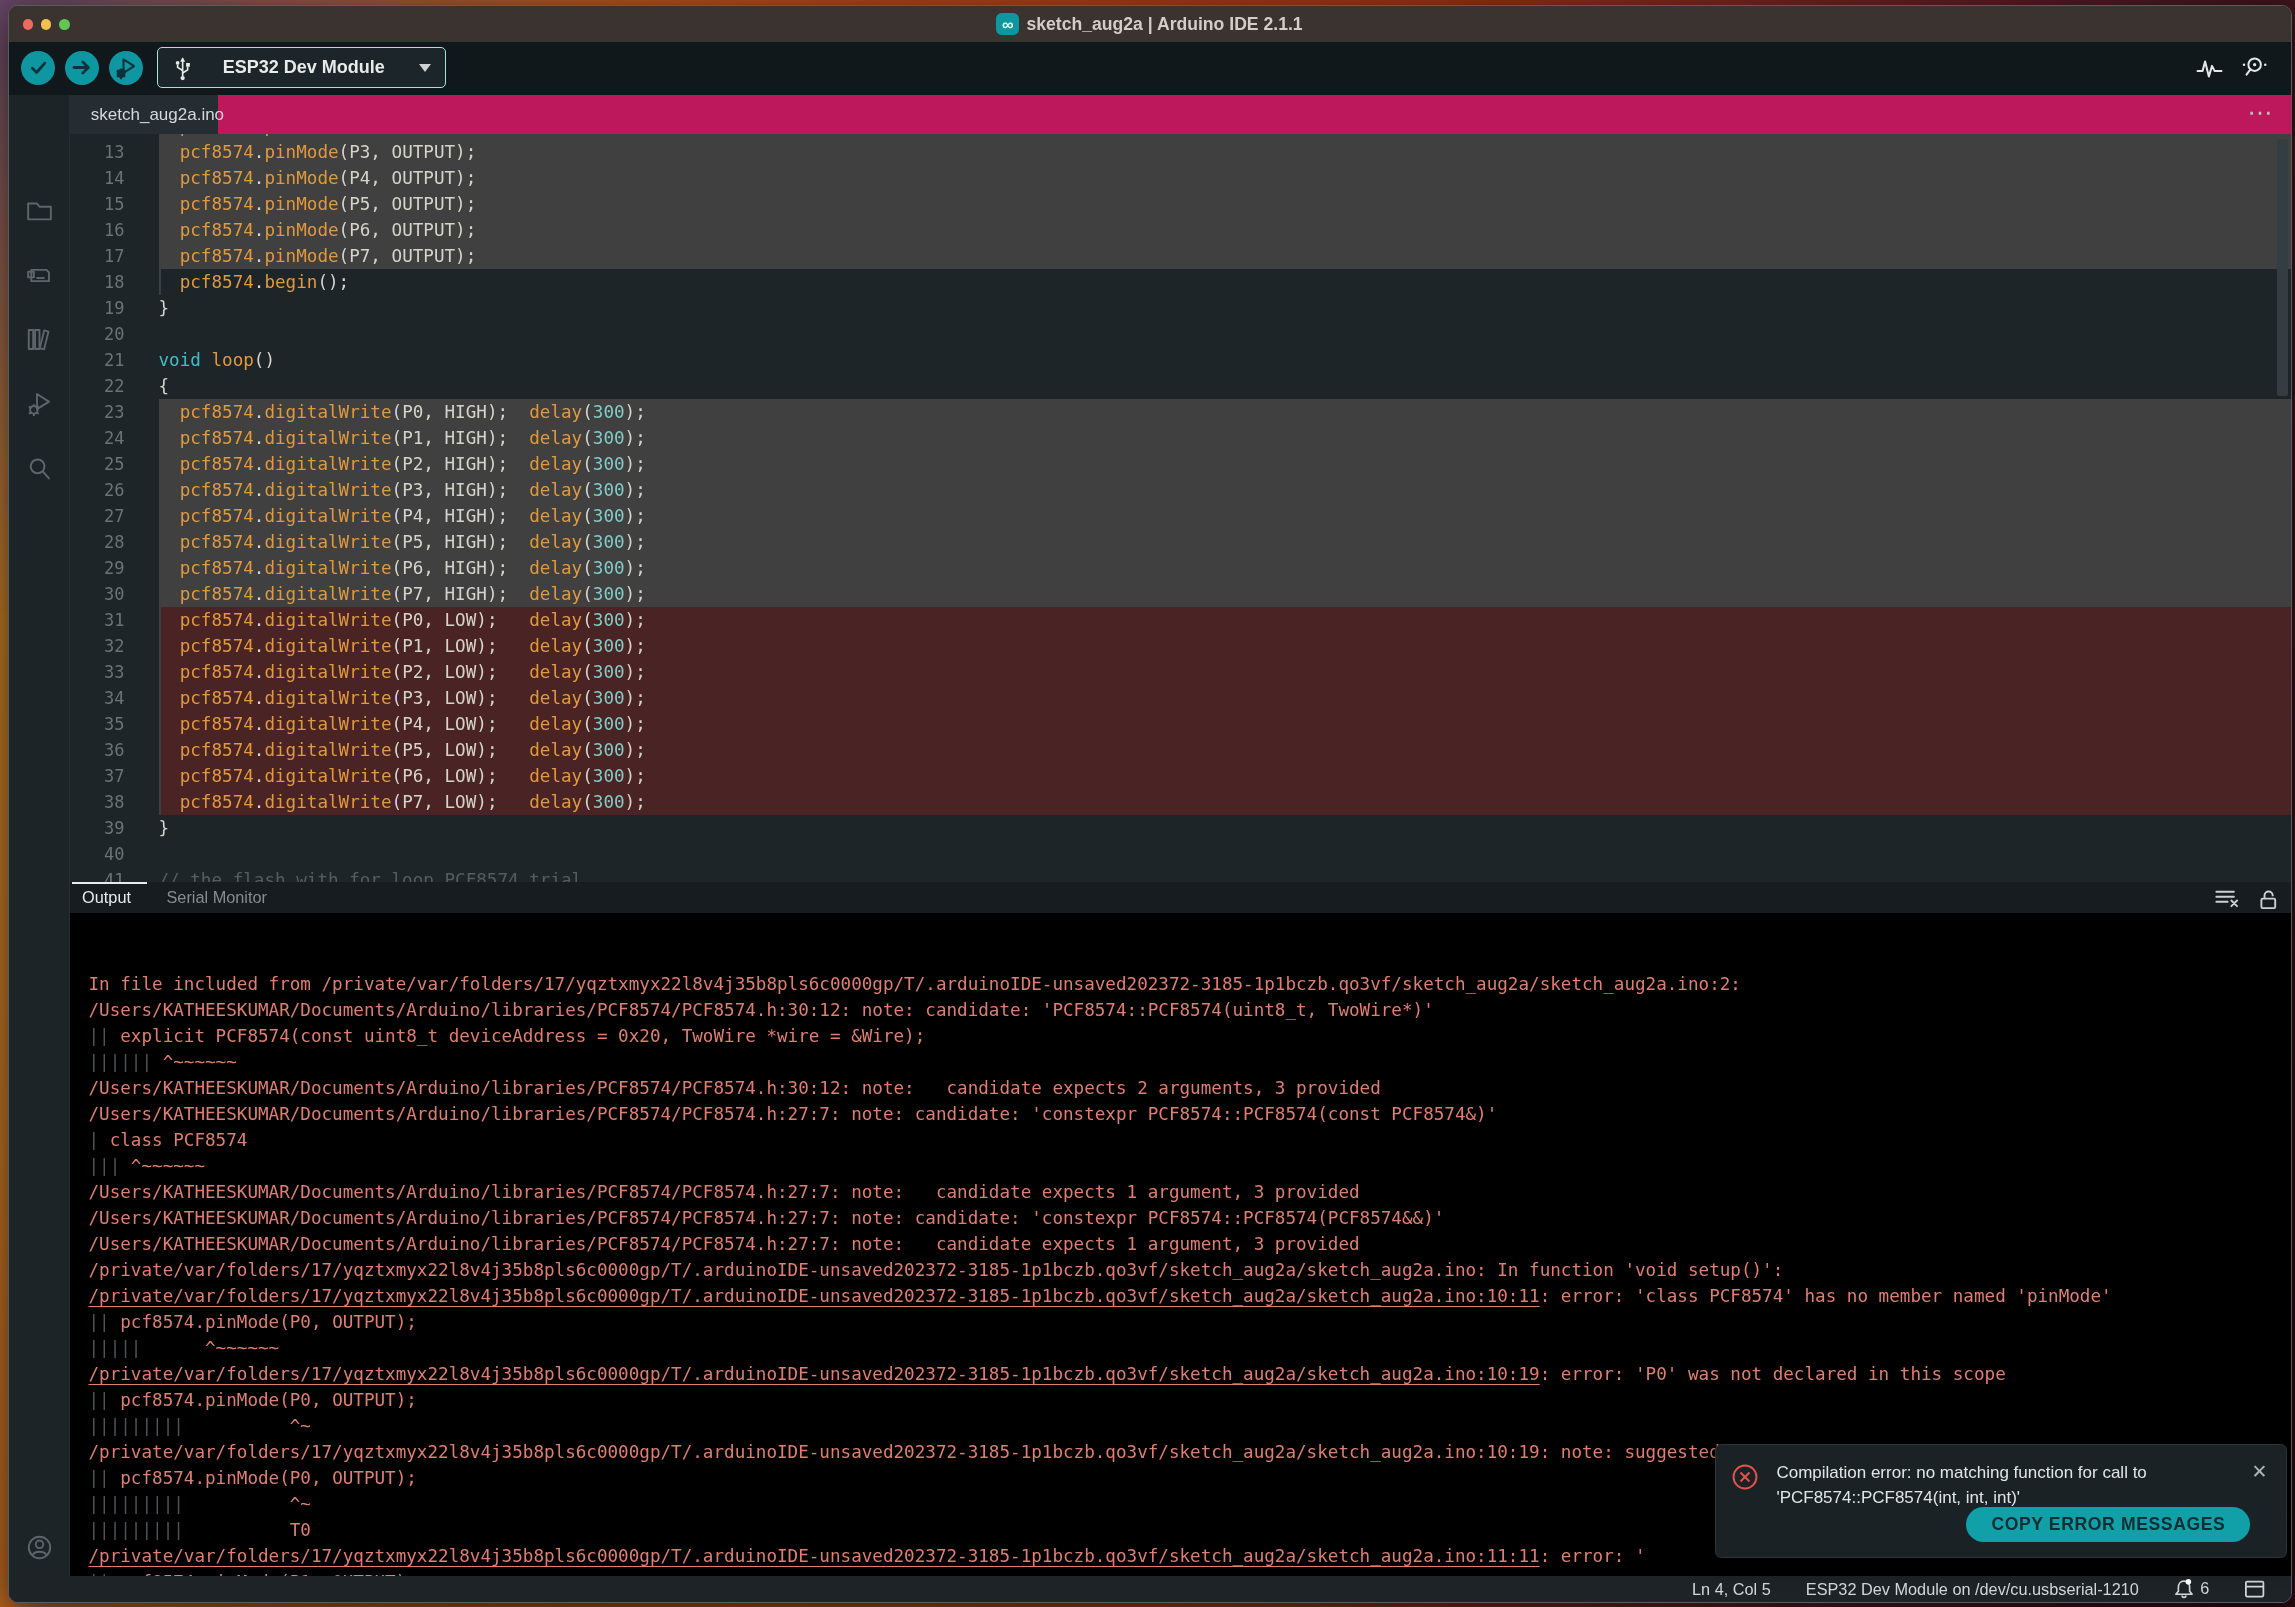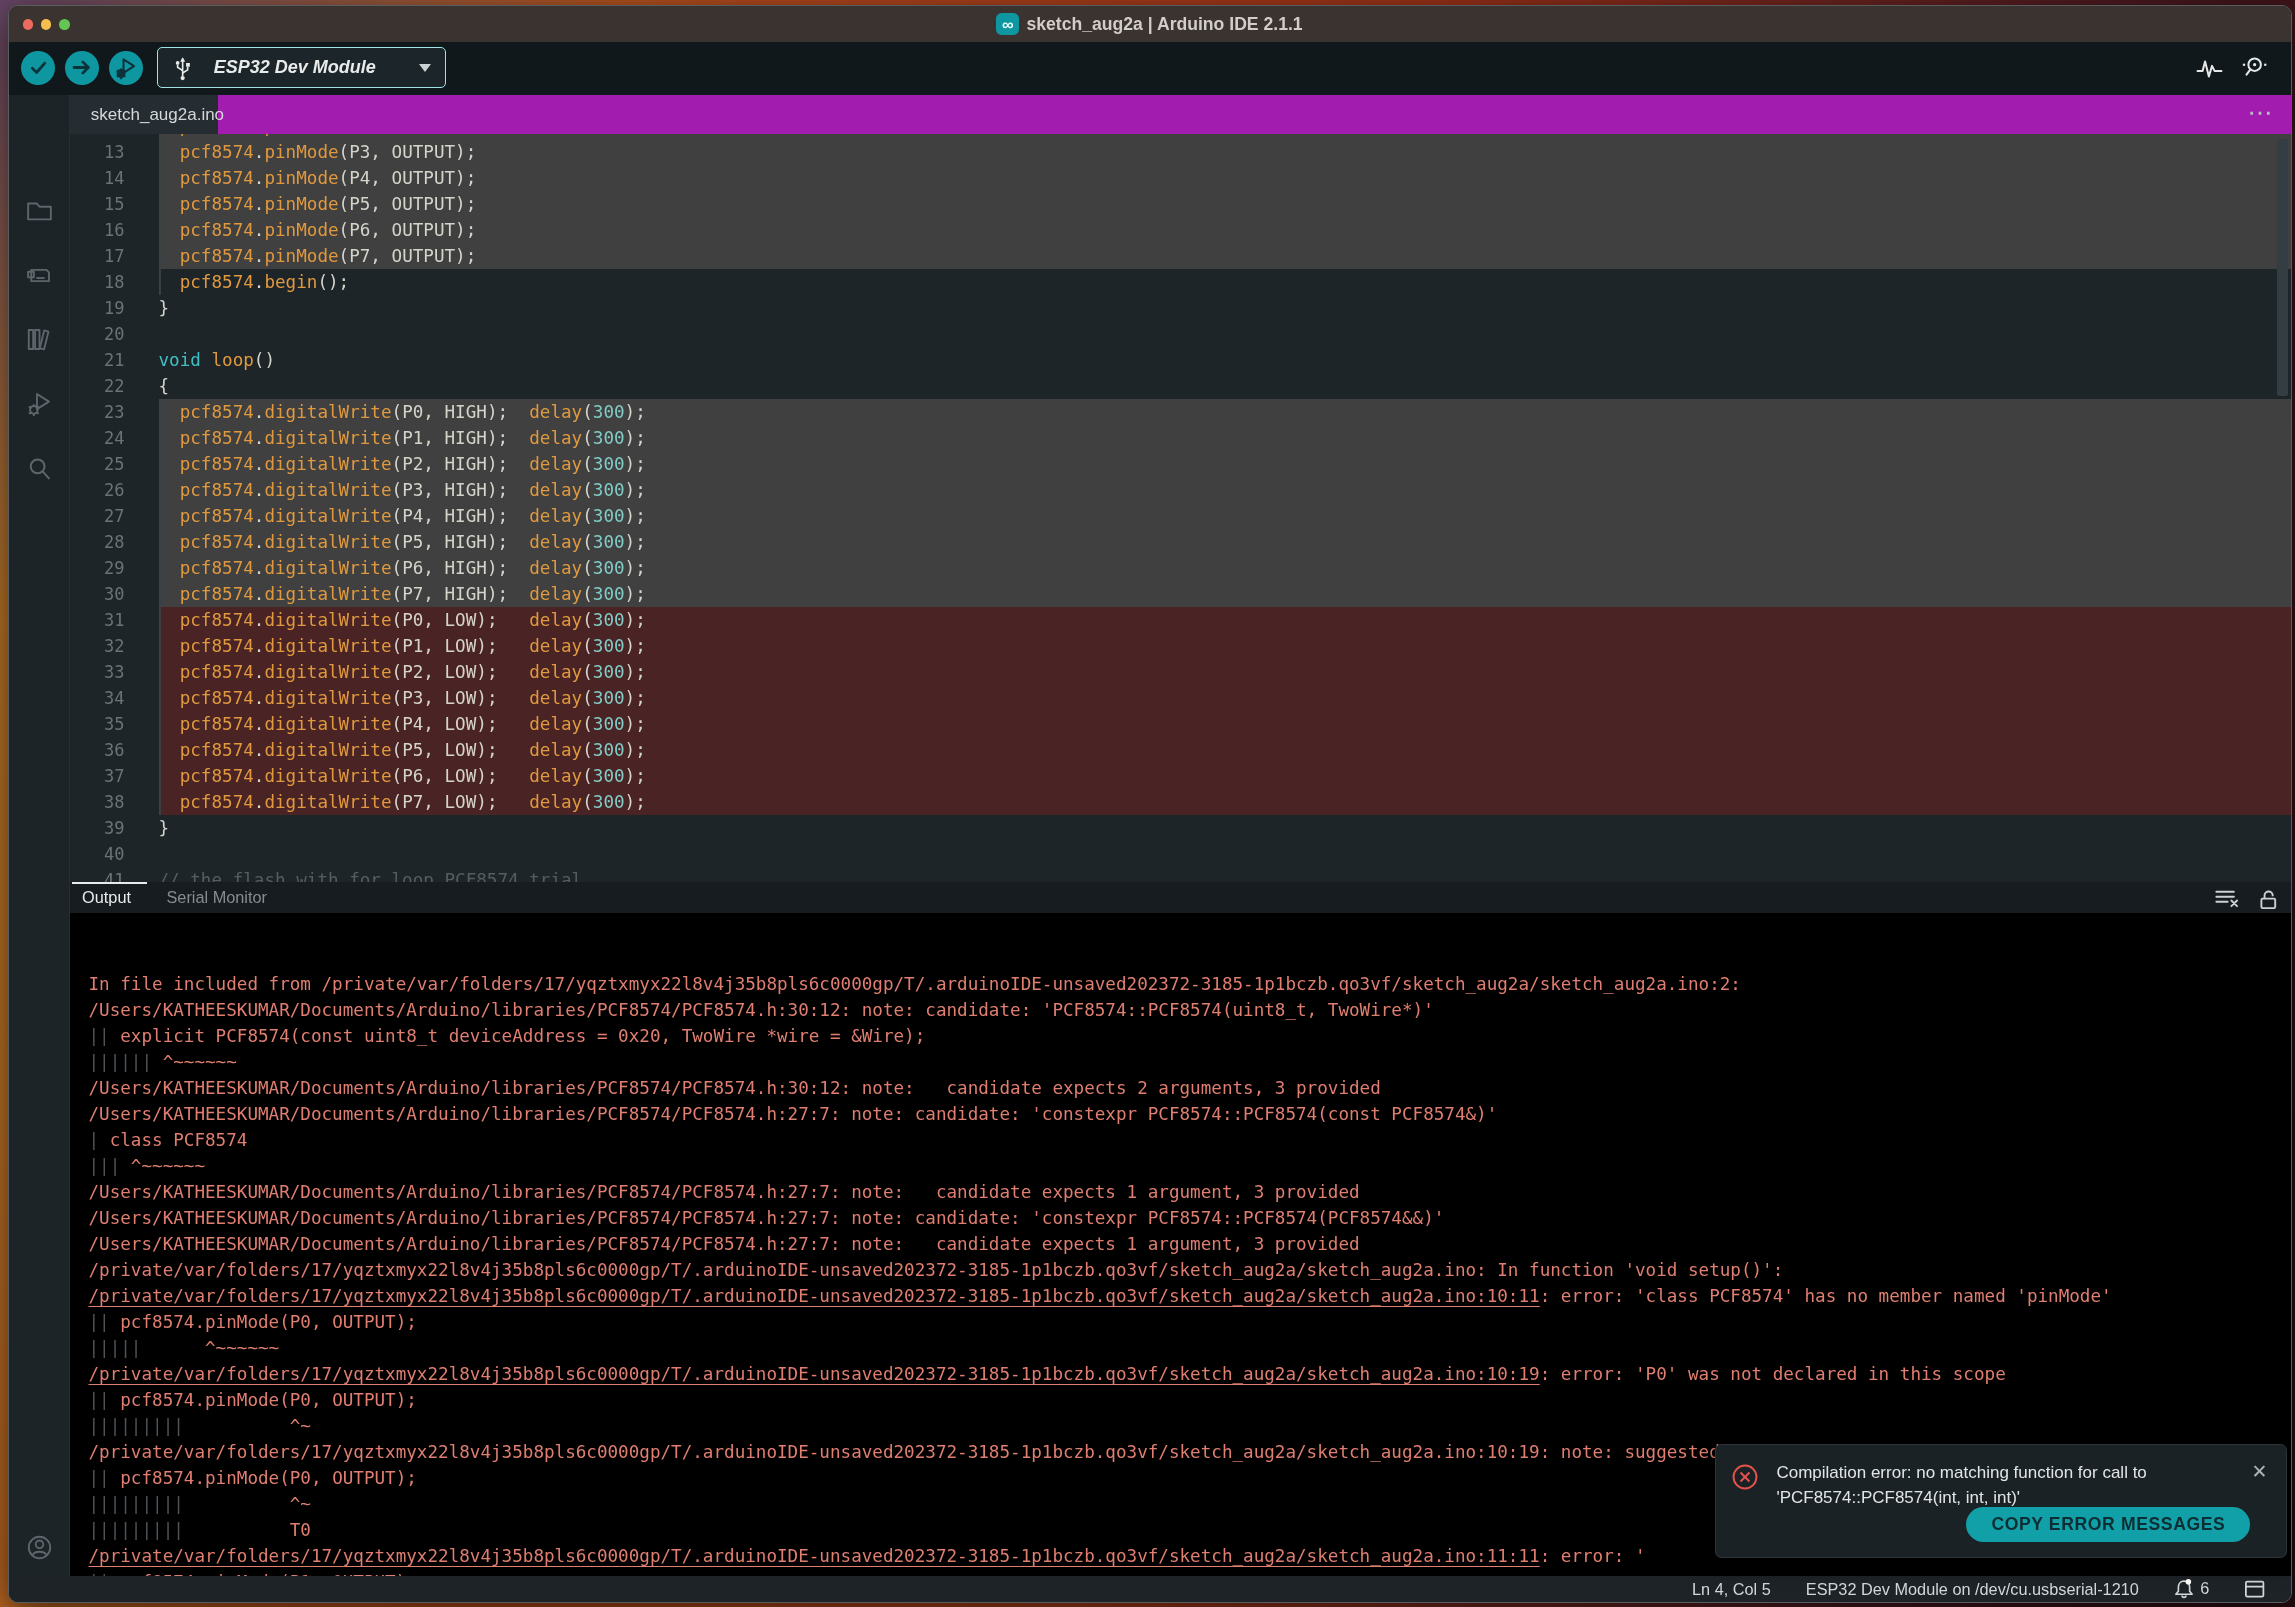--- a/index.html
+++ b/index.html
@@ -27,30 +27,30 @@
     display:flex; align-items:center; justify-content:center; font-size:16.3px; font-weight:bold; }
   .title-text { color:#d2cdc9; font-size:17.6px; font-weight:bold; }
   
   .toolbar { position:absolute; left:0; top:36px; right:0; height:53px; background:#11181b; }
   .tbtn { position:absolute; top:8.8px; width:34px; height:34px; border-radius:50%；
     background:#0f97a1; }
   .tbtn, .tbtn svg { border-radius:50%; }
   .tbtn { background:#0f97a1; color:#0c333b; display:flex; align-items:center; justify-content:center; }
   .board-sel { position:absolute; left:148px; top:5px; width:289px; height:41px;
     border:1.3px solid #9fe3e6; border-radius:5px; background:#1c262a; color:#e9ebeb;
-    display:flex; align-items:center; gap:21px; padding:0 14px; font-size:18px; font-weight:bold;font-style:italic; }
+    display:flex; align-items:center; gap:30px; padding:0 14px; font-size:18px; font-weight:bold; }
   .caret-down { width:0; height:0; border-left:6.3px solid transparent; border-right:6.3px solid transparent;
     border-top:8.2px solid #ccd2d3; margin-left:auto; }
   .top-icon { position:absolute; top:12.6px; color:#e4e7e7; }
   
   .sidebar { position:absolute; left:0; top:89px; width:61px; bottom:26px;
     background:#1d2428; border-right:0.6px solid #272e33; }
   .side-icon { position:absolute; left:16.3px; width:29px; height:29px; color:#5d666c; }
   
-  .tabbar { position:absolute; left:61px; top:89px; right:0; height:39px; background:#a21caf; }
+  .tabbar { position:absolute; left:61px; top:89px; right:0; height:39px; background:#be185d; }
   .tab { position:absolute; left:0; top:0; width:148px; height:39px; background:#262d32;
     color:#d4d8d9; font-size:17px; display:flex; align-items:center; padding-left:21.3px; }
   .more-dots { position:absolute; right:15px; top:2.5px; color:#b9bec0; font-size:25px; letter-spacing:3.1px; }
   
   .editor { position:absolute; left:61px; top:128px; right:0; height:748px;
     background:#1e2529; overflow:hidden; }
   .ed-rows { margin-top:-21.3px; }
   .ed-row { display:flex; height:26px; line-height:26px;
     font-family:"DejaVu Sans Mono", monospace; font-size:17.6px; white-space:pre;align-items:flex-end; }
   .ed-num { flex:none; width:89px; text-align:right; padding-right:34px; color:#6c7377; font-size:17px; }

